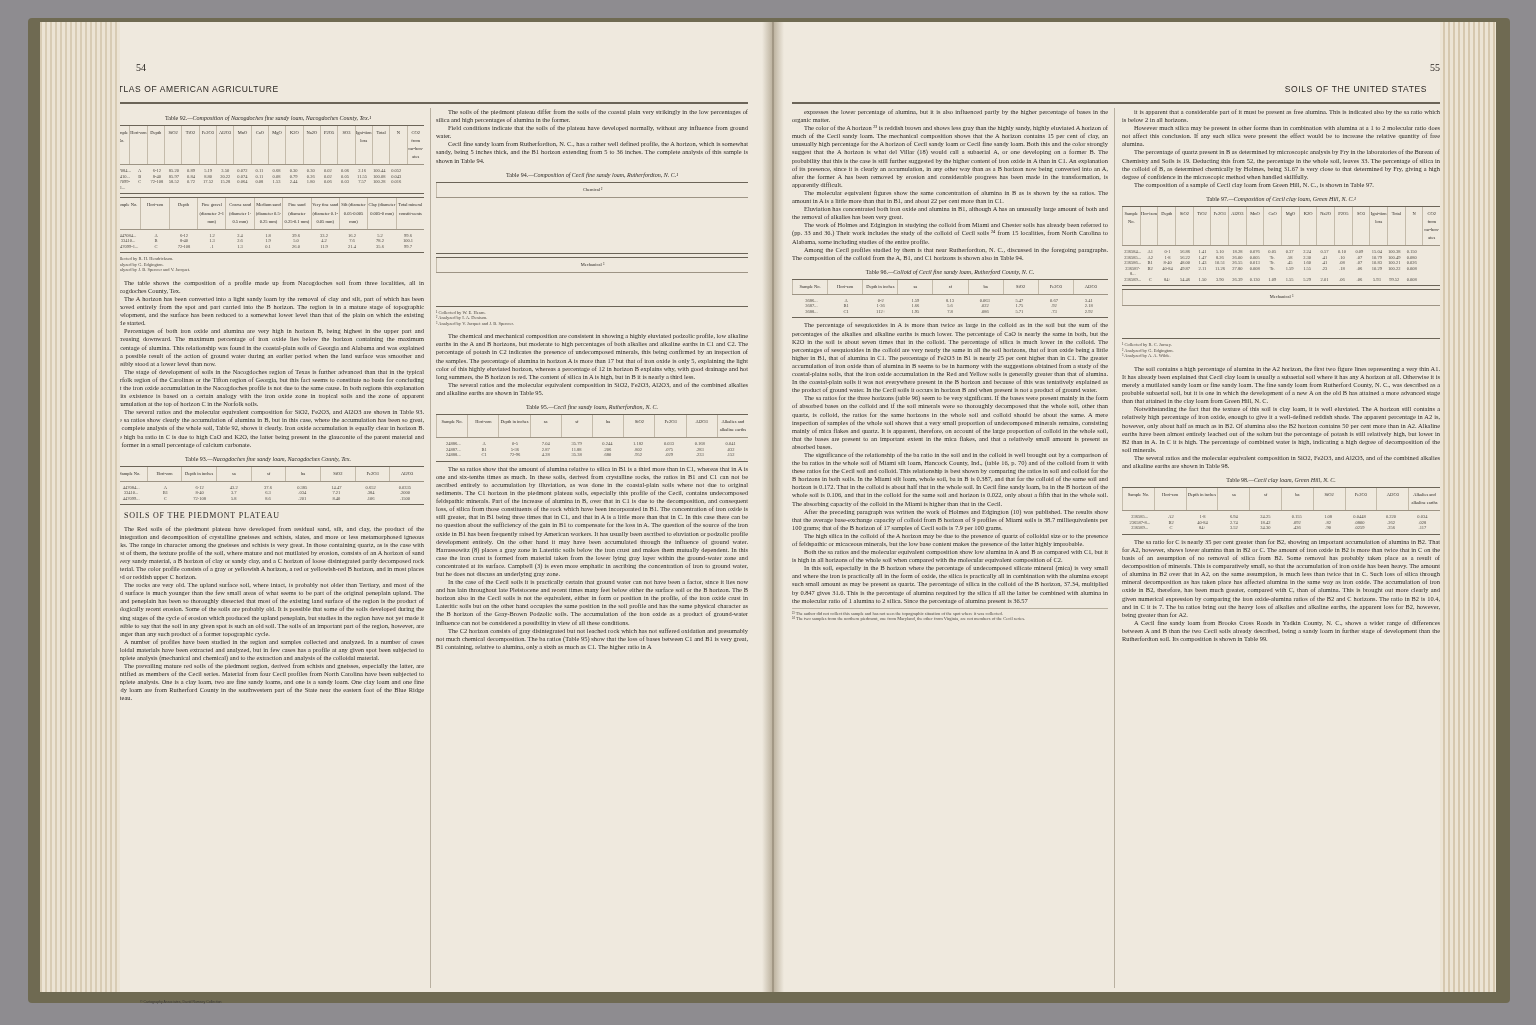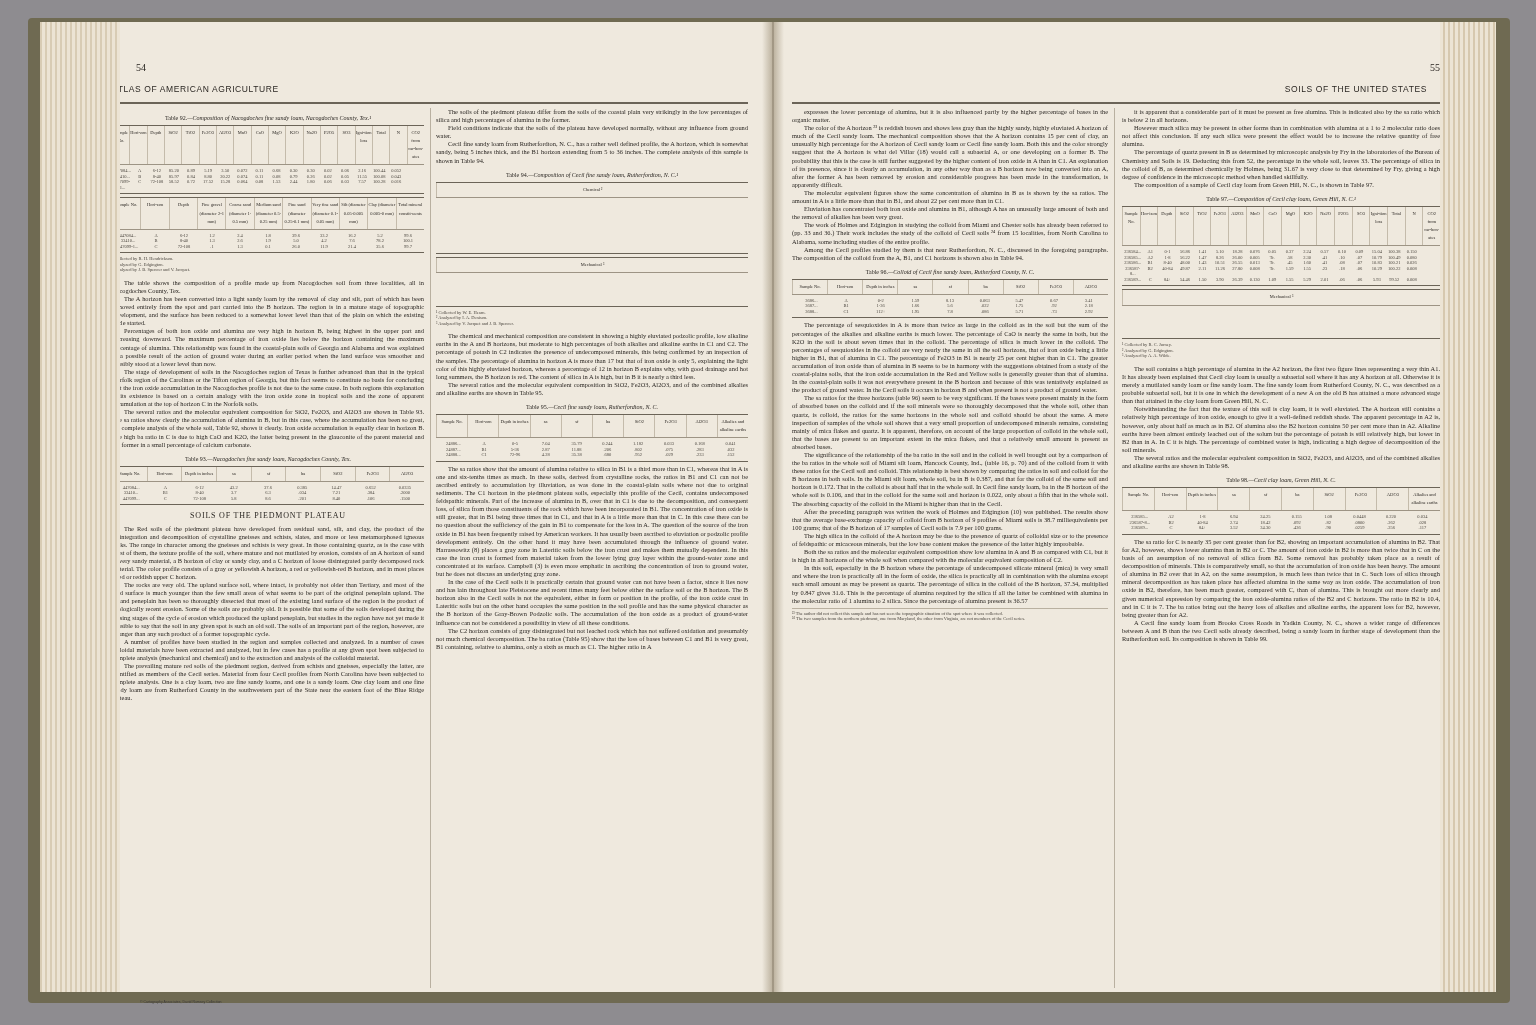--- a/index.html
+++ b/index.html
@@ -22,21 +22,21 @@
   .vline{position:absolute;top:86px;width:1px;height:880px;background:#b9b0a0;}
   .tcap{text-align:center;font-size:6px;margin:6px 0 3px;}
   .tcap i{font-style:italic;}
   .tbl{border-top:1.5px solid #6b6458;border-bottom:1.5px solid #6b6458;margin-bottom:3px;}
   .tbl .hd{display:flex;border-bottom:1px solid #9d9485;font-size:4.5px;text-align:center;}
   .tbl .hd span{flex:1;border-left:1px solid #c4bbab;padding:3px 0;}
   .tbl .bd{font-size:4.5px;line-height:5.5px;padding:3px 2px;color:#4b463f;}
   .tbl .rw{display:flex;}
   .tbl .rw span{flex:1;text-align:center;}
   .fn{font-size:4.5px;line-height:5.5px;color:#4b463f;}
-  .sect{text-align:center;font-size:8px;letter-spacing:.8px;margin:7px 12px 4px;}
+  .sect{text-align:left;font-size:8px;letter-spacing:.8px;margin:7px 12px 4px;}
   .credit{position:absolute;left:140px;top:1000px;font-size:3.5px;color:#3a3838;font-family:"Liberation Sans",sans-serif;}
 </style>
 </head>
 <body>
 
 <div class="cover"></div>
 
 <div class="page left">
   <div class="content">
     <div class="pagenum" style="left:0">54</div>

